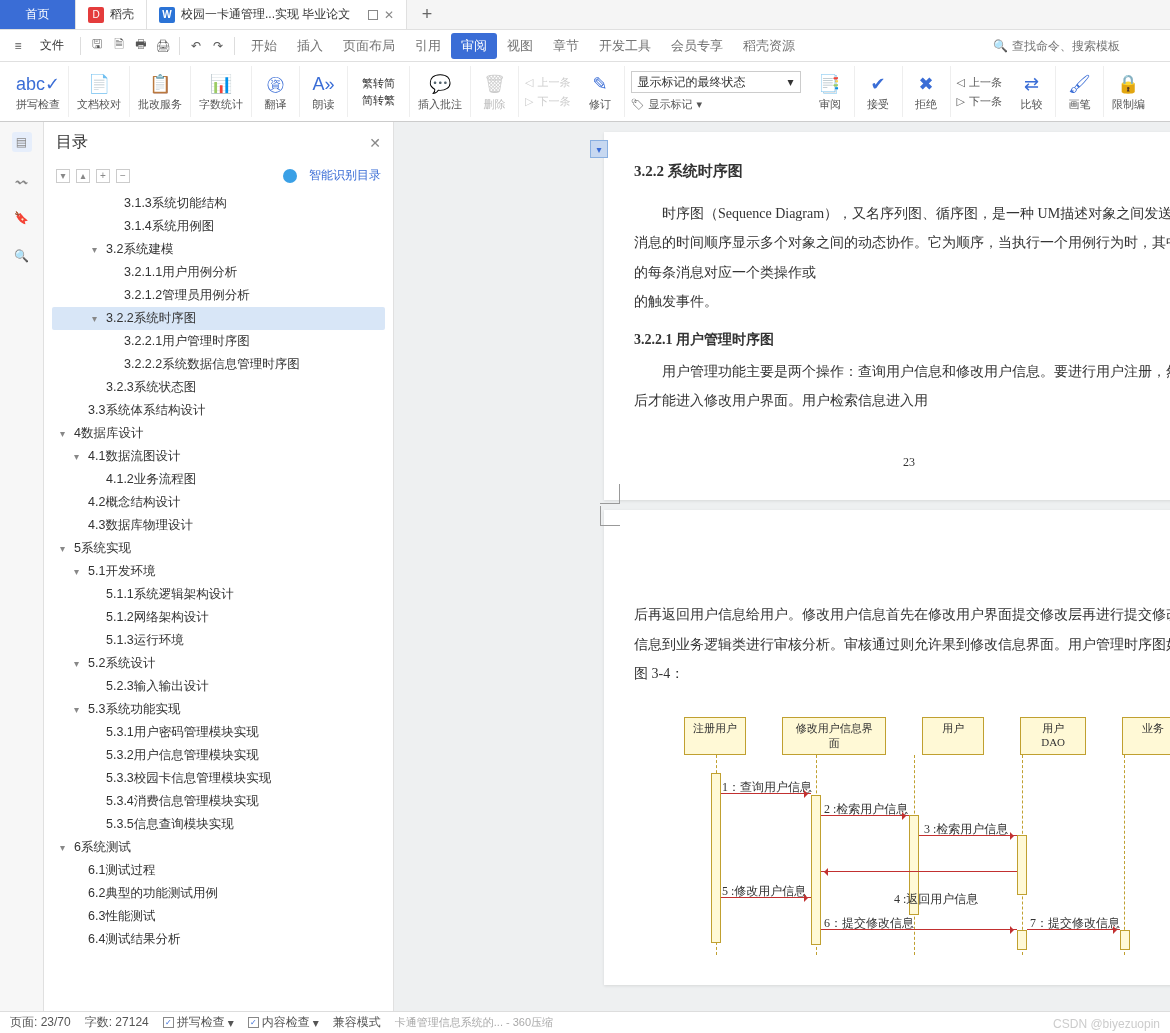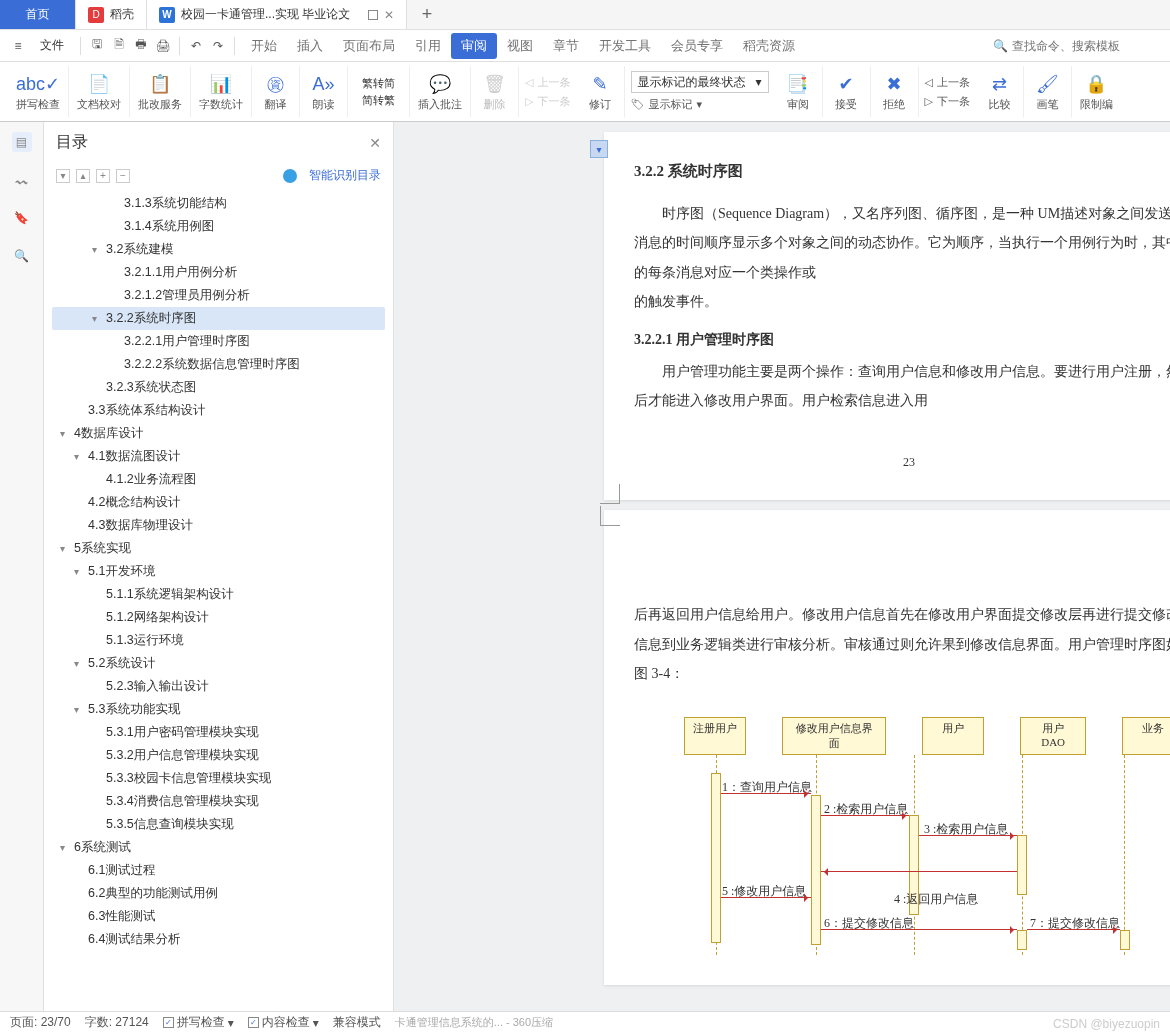--- a/index.html
+++ b/index.html
@@ -27,21 +27,21 @@
 .search-box { margin-left: auto; display: flex; align-items: center; color: #aaa; gap: 4px; font-size: 12px; }
 .search-box input { border: none; outline: none; width: 150px; font-size: 12px; color: #aaa; }
 
 
 .ribbon { display: flex; height: 60px; background: #fff; border-bottom: 1px solid #ccc; align-items: stretch; padding: 4px 8px; gap: 0; }
 .ribbon-group { display: flex; flex-direction: column; align-items: center; justify-content: center; padding: 0 8px; border-right: 1px solid #eee; cursor: pointer; min-width: 48px; }
 .ribbon-group.noborder { border-right: none; }
 .ribbon-ico { font-size: 18px; color: #3a6dd6; height: 26px; display: flex; align-items: center; }
 .ribbon-lbl { font-size: 11px; color: #555; white-space: nowrap; }
 .ribbon-lbl.dis { color: #bbb; }
-.ribbon-combo { border: 1px solid #ccc; height: 22px; width: 138px; display: flex; align-items: center; padding: 0 6px; font-size: 12px; color: #333; justify-content: space-between; }
+.ribbon-combo { border: 1px solid #ccc; height: 22px; width: 170px; display: flex; align-items: center; padding: 0 6px; font-size: 12px; color: #333; justify-content: space-between; }
 .ribbon-stack { display: flex; flex-direction: column; justify-content: center; gap: 4px; padding: 0 6px; font-size: 11px; color: #555; }
 .ribbon-stack div { display: flex; align-items: center; gap: 4px; cursor: pointer; }
 .ribbon-two { display: flex; flex-direction: column; font-size: 11px; padding: 0 6px; gap: 2px; justify-content: center; }
 
 
 .main { display: flex; height: calc(1033px - 30px - 32px - 60px - 22px); }
 .side-rail { width: 44px; background: #f7f7f7; border-right: 1px solid #e0e0e0; display: flex; flex-direction: column; align-items: center; padding-top: 10px; gap: 18px; }
 .side-rail .rail-ico { width: 20px; height: 20px; color: #888; cursor: pointer; display: flex; align-items: center; justify-content: center; }
 
 .outline-panel { width: 350px; background: #fff; border-right: 1px solid #e0e0e0; display: flex; flex-direction: column; }

